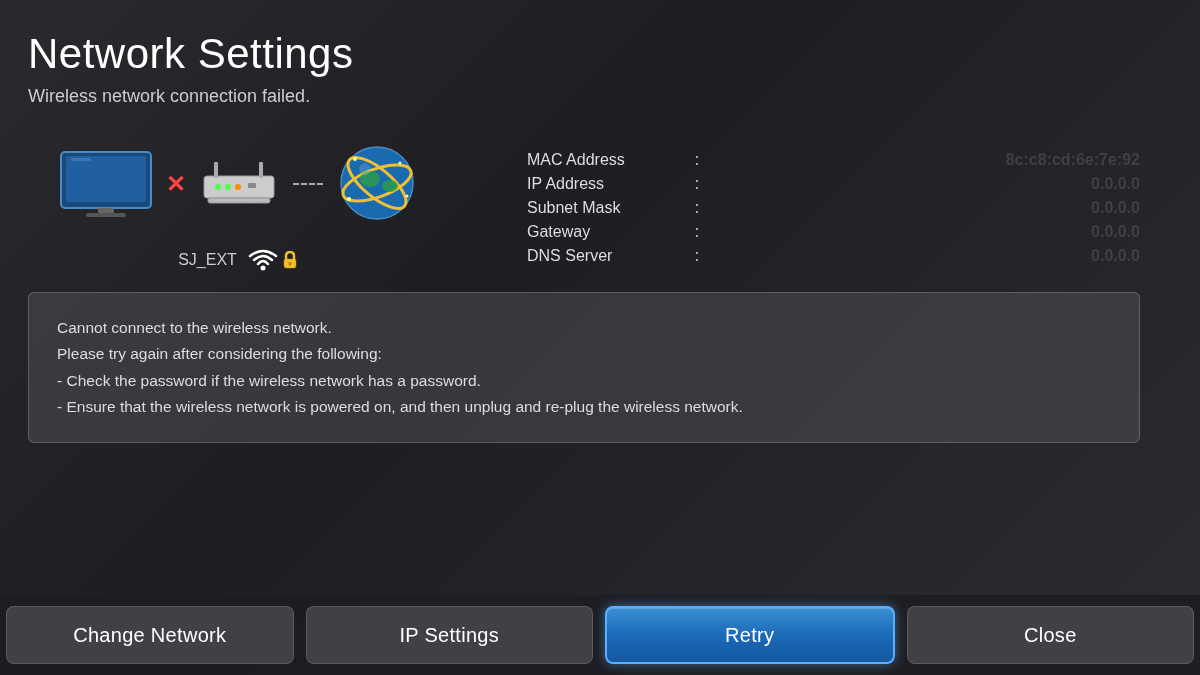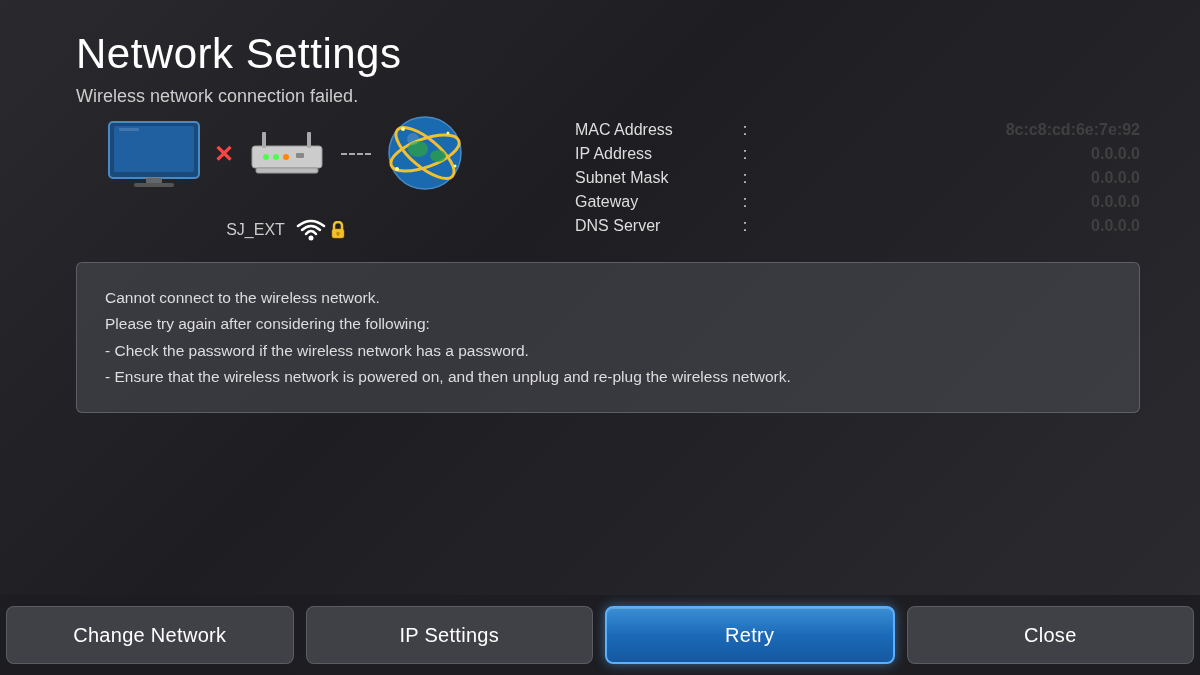--- a/index.html
+++ b/index.html
@@ -12,35 +12,35 @@
       color: #ffffff;
       overflow: hidden;
       position: relative;
     }
 
     .main-container {
       width: 100%;
       height: 100%;
       display: flex;
       flex-direction: column;
-      padding: 30px 60px 0 76px;
+      padding: 30px 60px 0 28px;
     }
 
     .title {
       font-size: 42px;
       font-weight: 300;
       color: #ffffff;
       margin-bottom: 8px;
       letter-spacing: 0.5px;
     }
 
     .subtitle {
       font-size: 18px;
       color: #cccccc;
-      margin-bottom: 4px;
+      margin-bottom: 34px;
     }
 
     .middle-section {
       display: flex;
       flex-direction: row;
       align-items: flex-start;
       margin-bottom: 20px;
       gap: 40px;
     }
 

